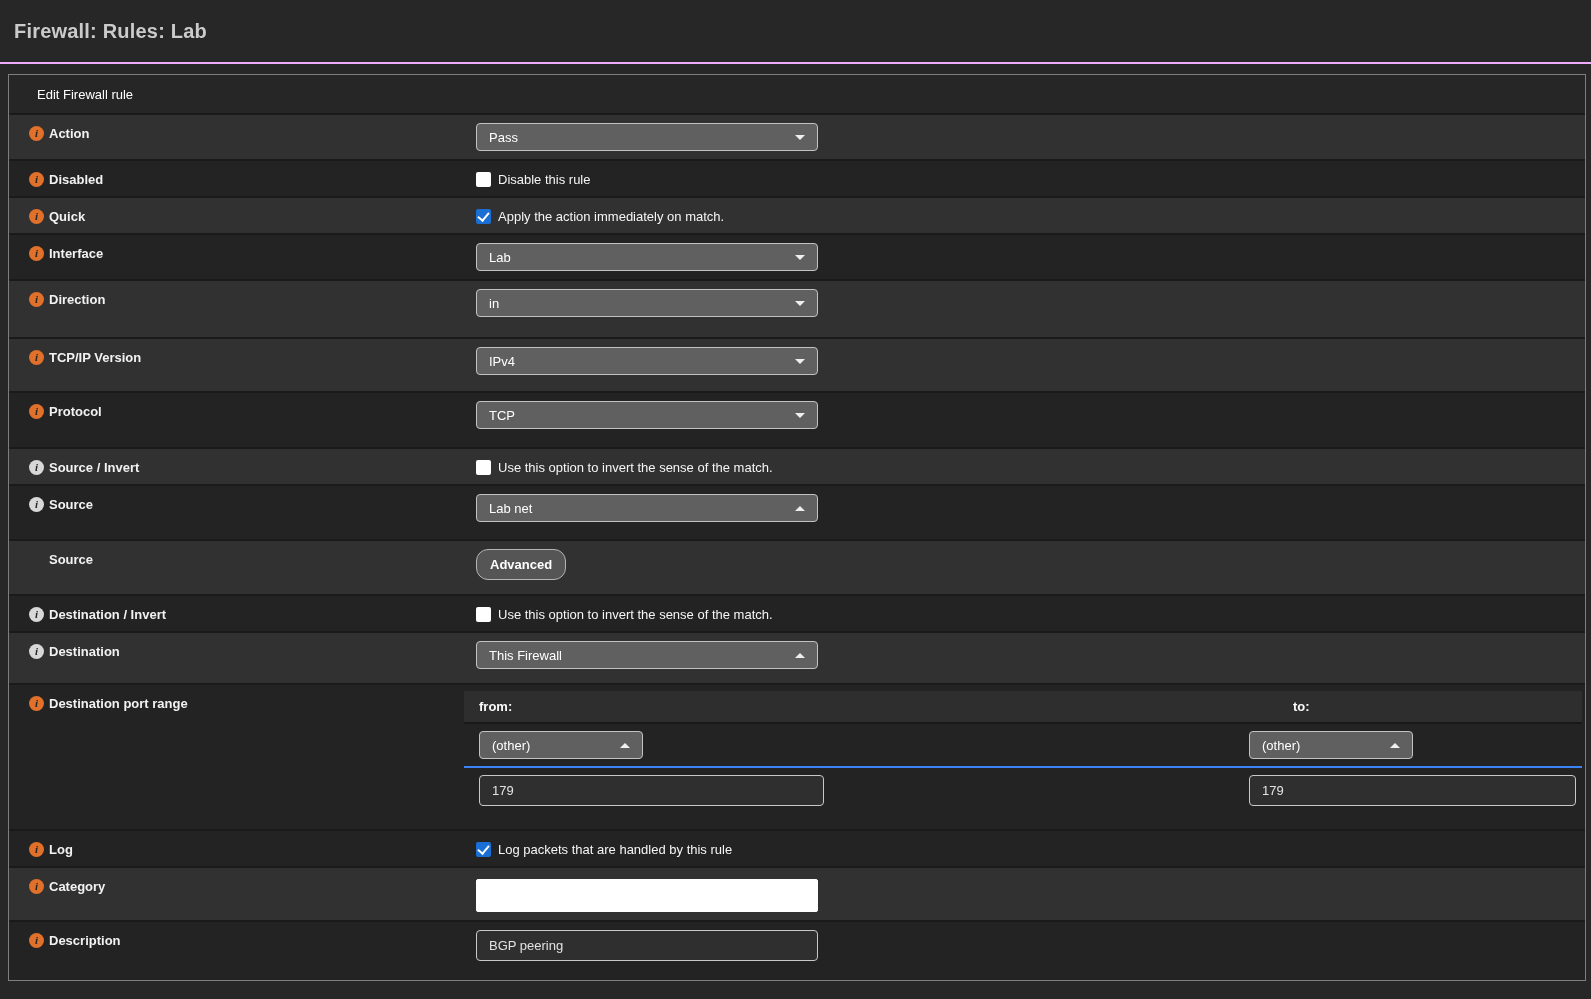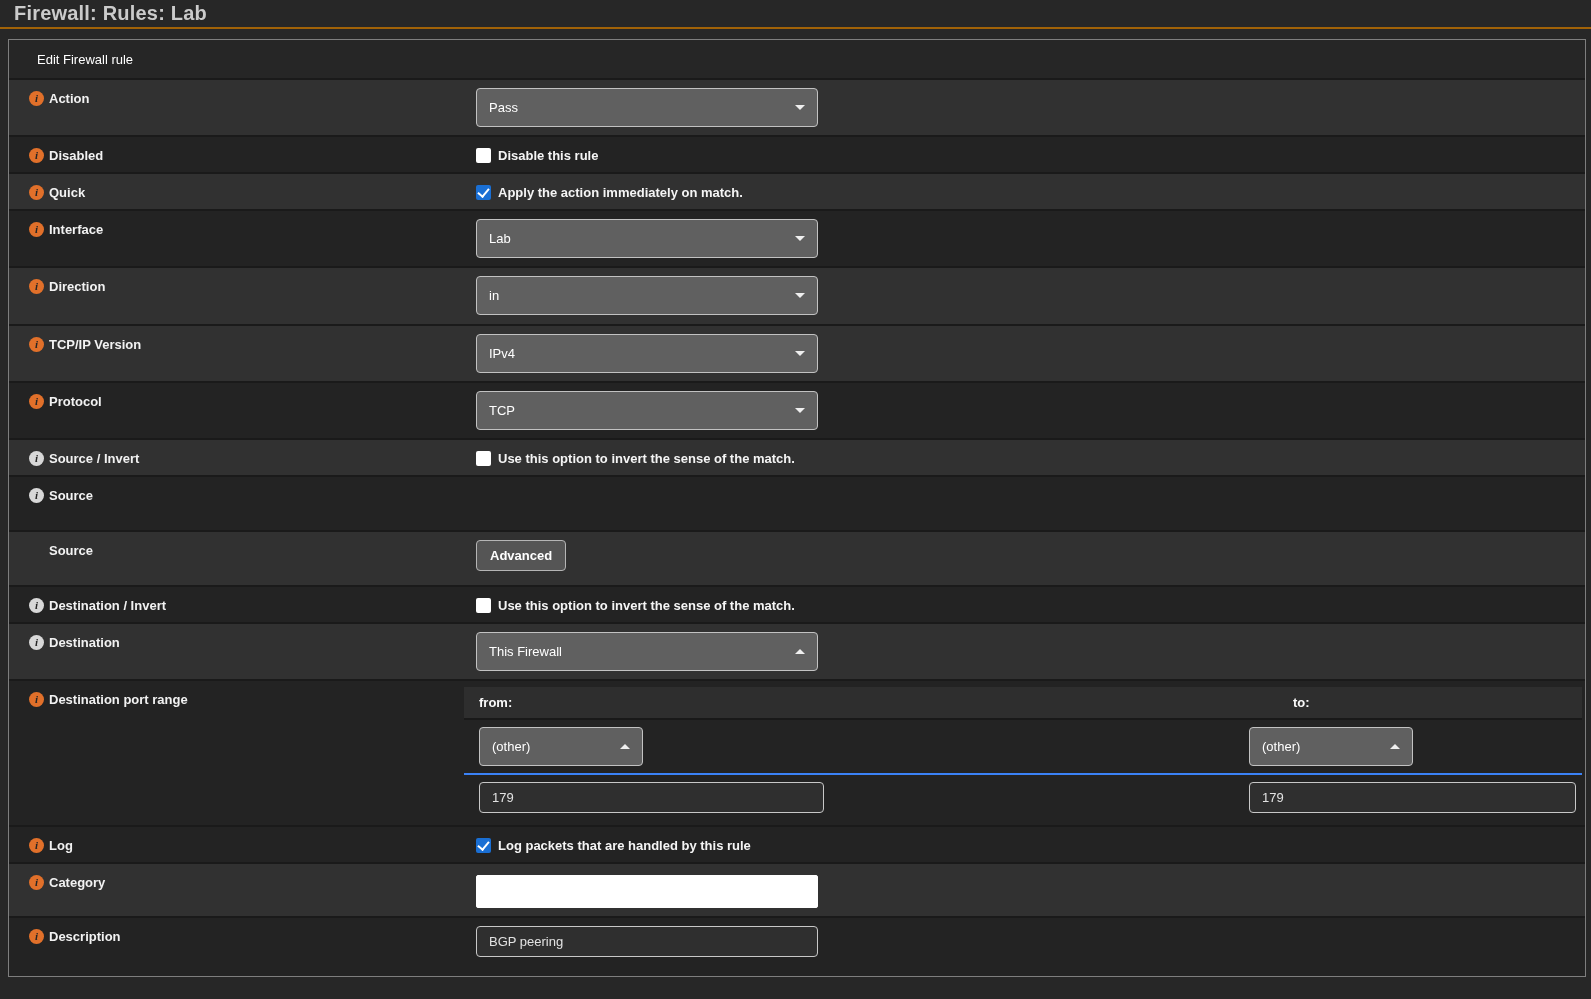--- a/index.html
+++ b/index.html
@@ -5,22 +5,22 @@
   * { box-sizing: border-box; margin: 0; padding: 0; }
   html,body { width:1591px; height:999px; overflow:hidden; }
   body {
     background:#272727;
     font-family:"Liberation Sans", sans-serif;
     font-size:13px;
     color:#f2f2f2;
   }
   
   .topbar {
-    height:29px; background:#272727;
-    border-bottom:2px solid #a16207;
+    height:64px; background:#272727;
+    border-bottom:2px solid #f0abfc;
     display:flex; align-items:center;
     padding:8px 14px;
   }
   .topbar h1 { font-size:20px; font-weight:bold; color:#cbcbcb; letter-spacing:.2px; }
 
   
   .panel {
     margin:10px 5px 0 8px;
     border:1px solid #7e7e7e;
     background:#242424;
@@ -51,21 +51,21 @@
     font-family:"Liberation Serif", serif;
     font-weight:bold; font-style:italic;
     font-size:11px; line-height:15px; color:#262626;
     cursor:pointer;
   }
   .info-icon.orange { background:#e1702a; }
   .info-icon.gray   { background:#d8d8d8; }
 
   
   .select {
-    width:342px; height:39px;
+    width:342px; height:28px;
     background:#606060;
     border:1px solid #c2c2c2; border-radius:4px;
     display:flex; align-items:center;
     padding:0 12px; color:#ffffff;
     position:relative; cursor:pointer;
   }
   .select.small { width:164px; }
   .caret { position:absolute; right:12px; width:0; height:0; }
   .caret.down { border-left:5px solid transparent; border-right:5px solid transparent; border-top:5px solid #efefef; }
   .caret.up   { border-left:5px solid transparent; border-right:5px solid transparent; border-bottom:5px solid #efefef; }
@@ -77,40 +77,40 @@
     border-radius:2px; margin-right:7px; flex:0 0 15px;
     position:relative; cursor:pointer;
   }
   .checkbox.checked { background:#1a6fd4; }
   .checkbox.checked::after {
     content:""; position:absolute; left:4px; top:1px;
     width:5px; height:9px;
     border:solid #ffffff; border-width:0 2px 2px 0;
     transform:rotate(40deg);
   }
-  .check-label { font-weight:700; color:#f5f5f5; }
+  .check-label { font-weight:400; color:#f5f5f5; }
 
   
   .tinput {
     width:342px; height:31px;
     background:#2f2f2f;
     border:1px solid #c8c8c8; border-radius:4px;
     color:#e2e2e2; font-size:13px;
     padding:0 12px; outline:none;
     font-family:"Liberation Sans", sans-serif;
   }
   .tinput.white {
     background:#ffffff; border:1px solid #ffffff;
     border-radius:2px; height:33px; color:#222;
   }
 
   
   .btn {
     height:31px; padding:0 13px;
-    background:#555555; border:1px solid #b5b5b5; border-radius:4px;
+    background:#555555; border:1px solid #b5b5b5; border-radius:12px;
     color:#ffffff; font-size:13px; font-weight:600;
     font-family:"Liberation Sans", sans-serif;
     cursor:pointer;
   }
 
   
   .content-cell.port-cell { padding:6px 3px 8px 3px; }
   .port-table { width:100%; }
   .pt-row { display:flex; }
   .pt-cell-from { flex:0 0 770px; width:770px; padding-left:15px; }
@@ -235,20 +235,26 @@
         <span class="checkbox"></span>
         <span class="check-label">Use this option to invert the sense of the match.</span>
       </div>
     </div>
   </div>
 
   <div class="row dk" style="min-height:55px">
     <div class="label-cell">
       <span class="info-icon gray">i</span>
       <span class="row-label">Source</span>
+    </div>
+    <div class="content-cell">
+      <div class="select">
+        <span>Lab net</span>
+        <span class="caret up"></span>
+      </div>
     </div>
   </div>
 
   <div class="row lt" style="min-height:55px">
     <div class="label-cell" style="padding-left:40px">
       <span class="row-label" style="font-weight:600">Source</span>
     </div>
     <div class="content-cell">
       <button class="btn">Advanced</button>
     </div>

